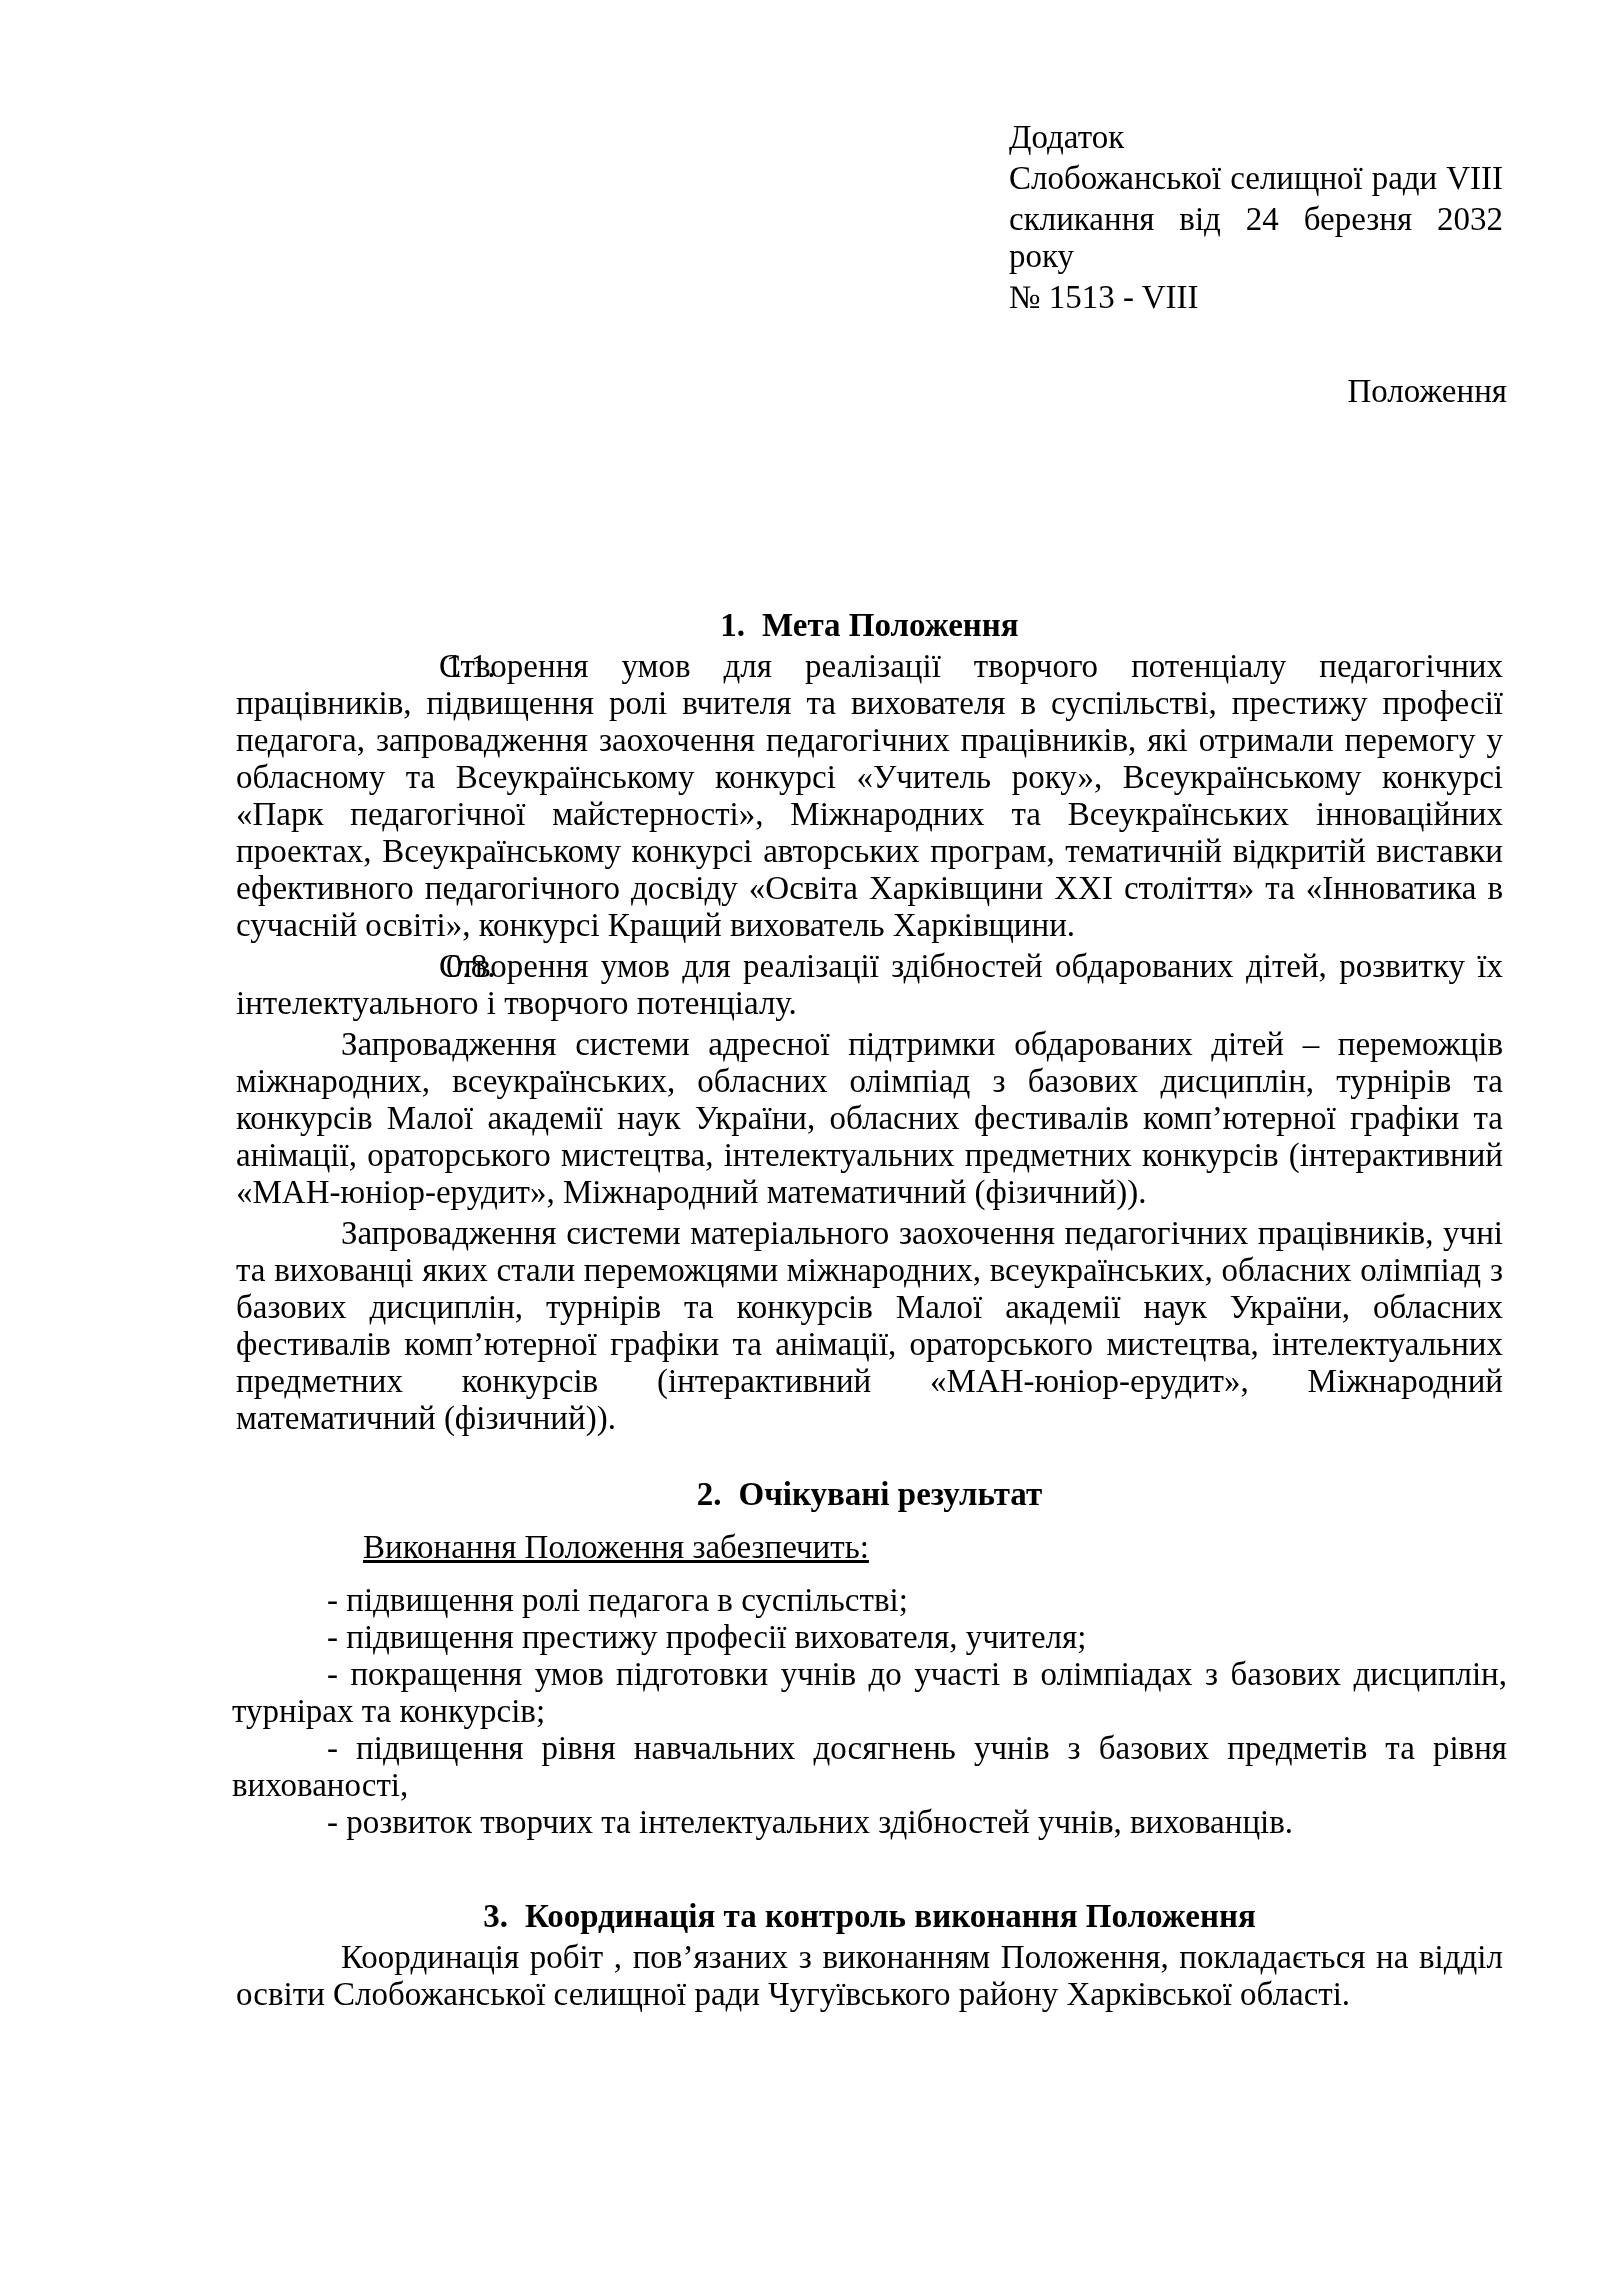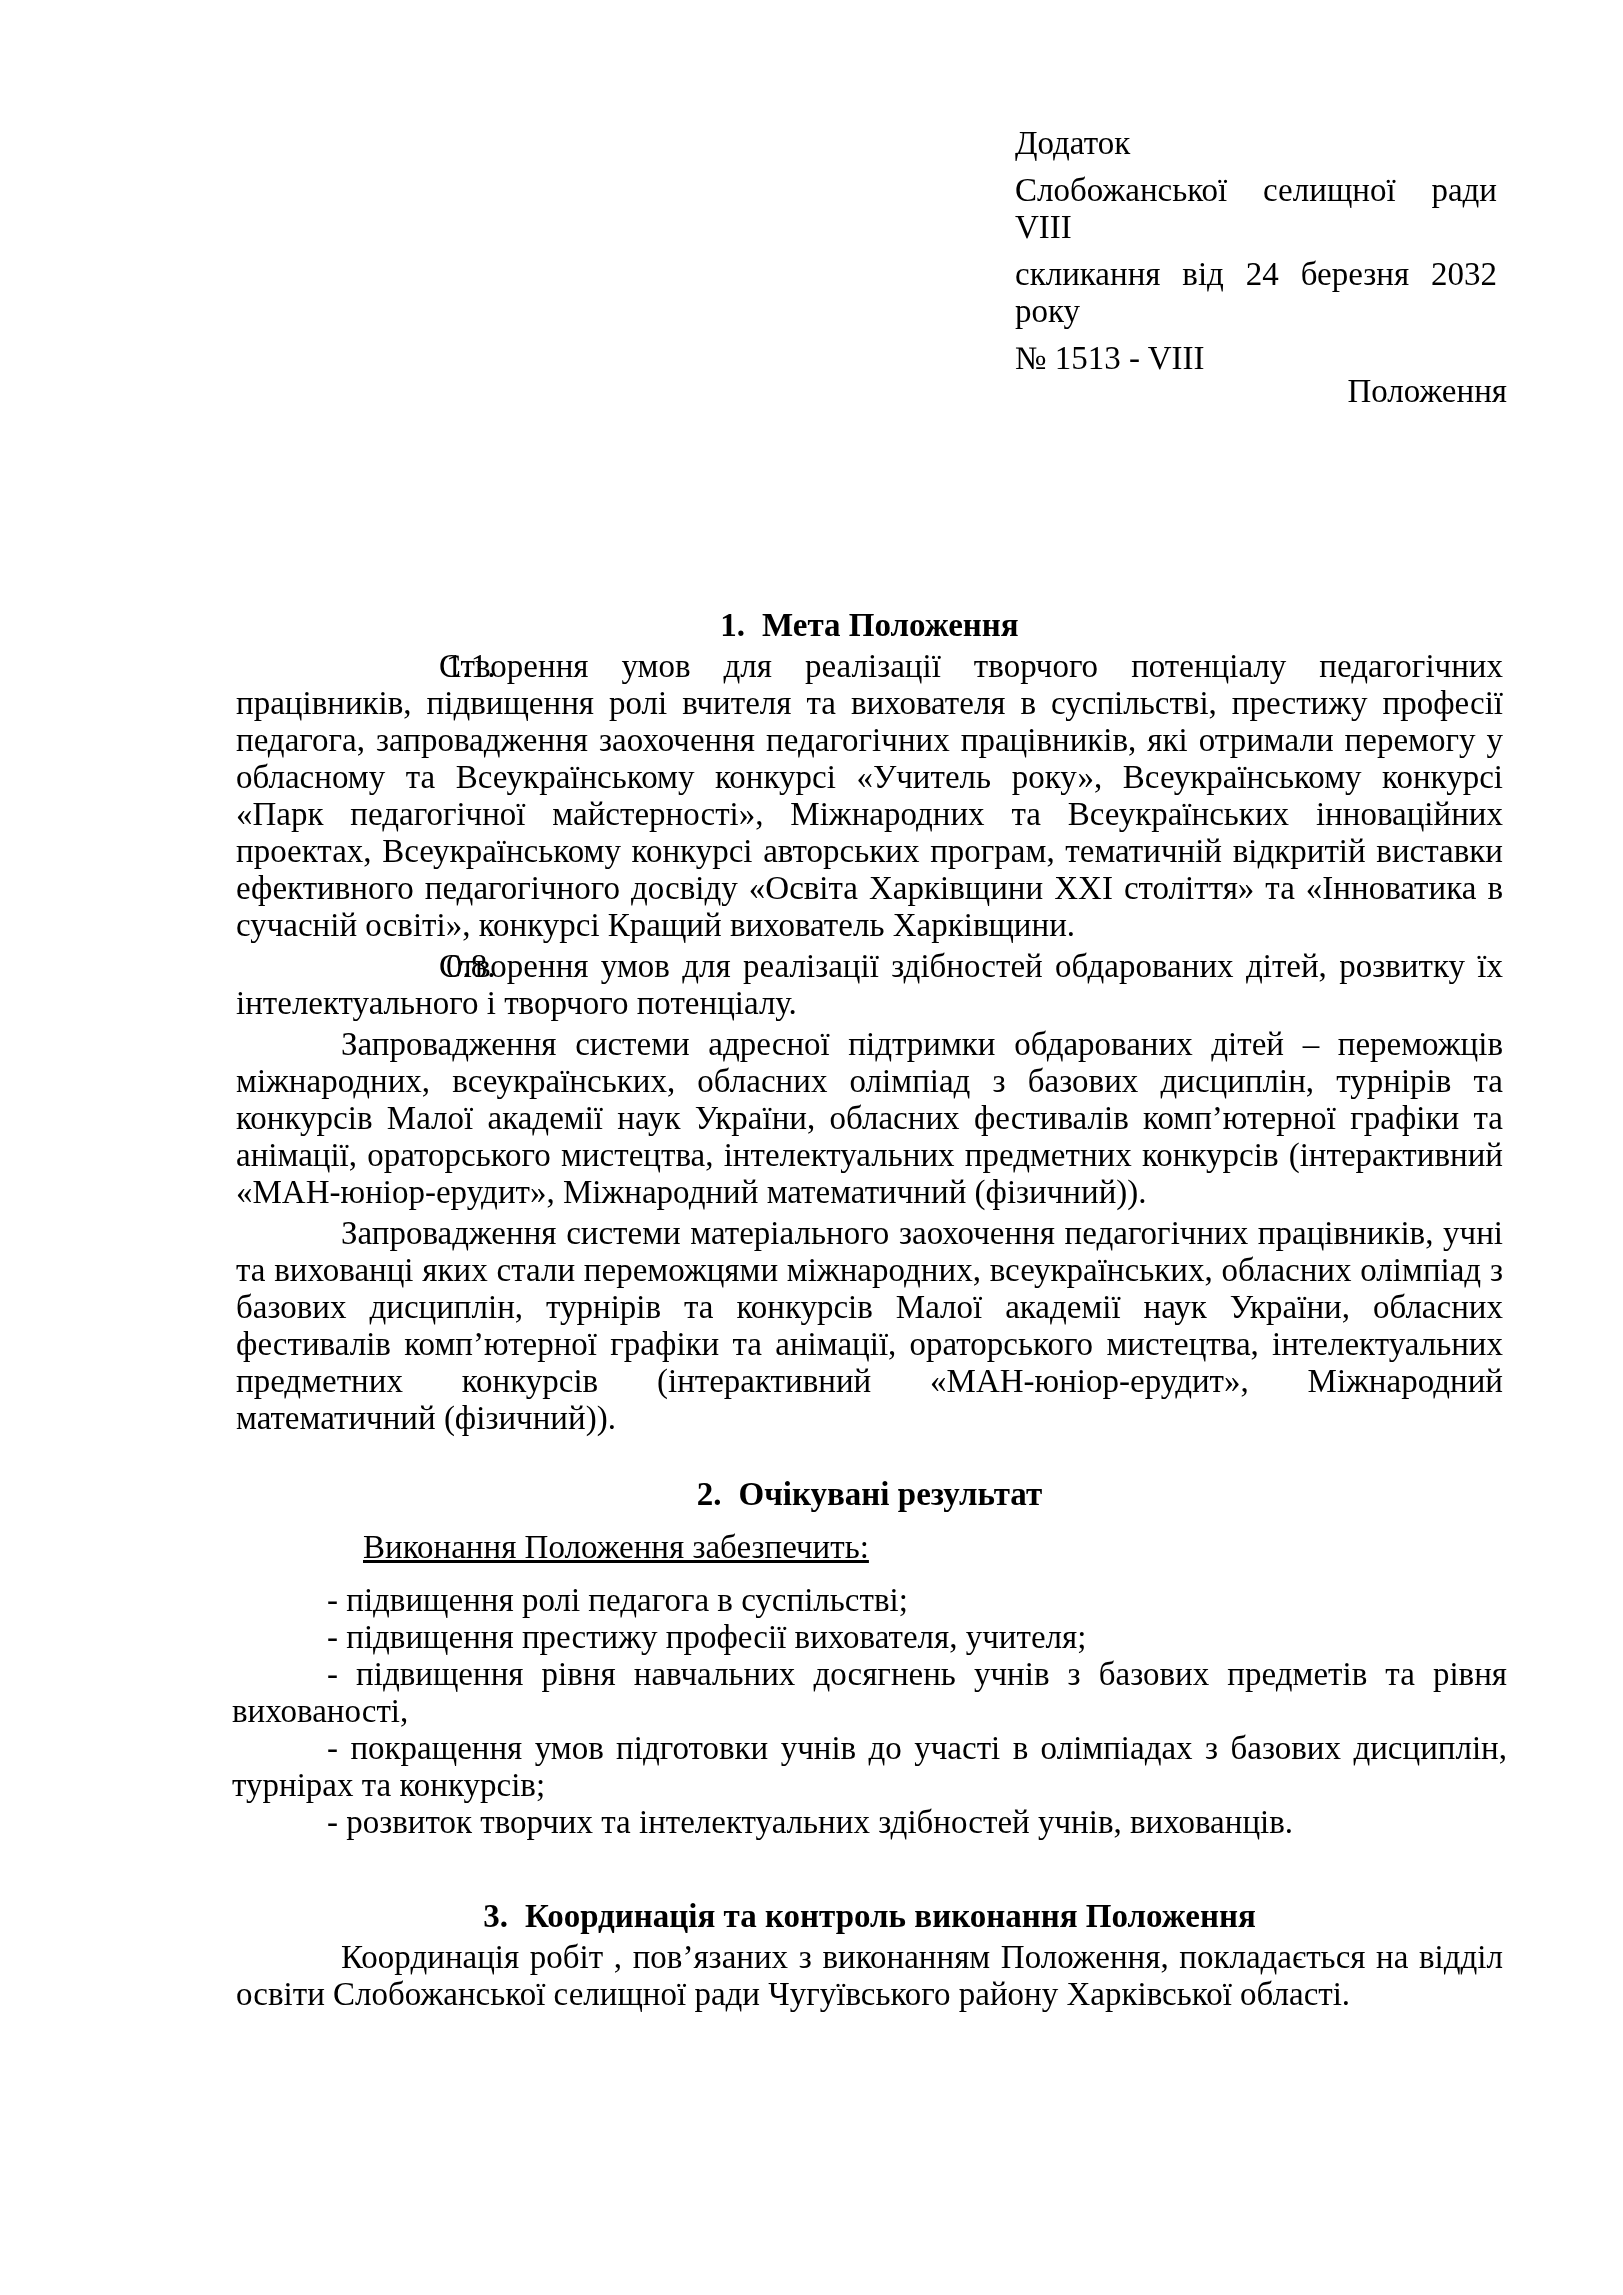--- a/index.html
+++ b/index.html
@@ -8,21 +8,21 @@
     font-family: "Liberation Serif", "DejaVu Serif", serif;
     color: #000000;
     font-size: 33px;
     line-height: 37px;
   }
   .page { position: absolute; left: 0; top: 0; width: 1623px; height: 2295px; }
   .annex {
     position: absolute; left: 1005px; top: 115px; width: 502px;
     text-align: justify; text-align-last: left;
   }
-  .annex p { margin: 10px; }
+  .annex p { margin: 4px; }
   .annex .justify-full { text-align: justify; text-align-last: justify; }
   .body-col { position: absolute; left: 232px; width: 1275px; }
   .title-block { top: 373px; text-align: right; }
   .title-block p { margin: 0; }
   .title-block .title { margin-bottom: 7.9px; }
   .section { margin: 0; }
   .sec-heading { text-align: center; font-weight: bold; margin: 0; }
   .sec-heading .num { display: inline-block; margin-right: 17px; }
   .para { margin: 4px; text-align: justify; text-indent: 105px; }
   .para .pnum { display: inline-block; width: 98px; }
@@ -62,22 +62,22 @@
     <p class="para">Запровадження системи матеріального заохочення педагогічних працівників, учні та вихованці яких стали переможцями міжнародних, всеукраїнських, обласних олімпіад з базових дисциплін, турнірів та конкурсів Малої академії наук України, обласних фестивалів комп’ютерної графіки  та анімації, ораторського мистецтва, інтелектуальних предметних конкурсів (інтерактивний «МАН-юніор-ерудит», Міжнародний математичний (фізичний)).</p>
   </div>
 
   <div class="body-col section" id="sec2">
     <p class="sec-heading">
       <span class="num">2.</span><span>Очікувані результат</span>
     </p>
     <p class="intro-line">Виконання Положення забезпечить:</p>
     <p class="bullet">- підвищення ролі педагога в суспільстві;</p>
     <p class="bullet">- підвищення престижу професії вихователя, учителя;</p>
+    <p class="bullet">- покращення умов підготовки учнів до участі в олімпіадах з базових дисциплін, турнірах та конкурсів;</p>
     <p class="bullet">- підвищення рівня навчальних досягнень учнів з базових предметів та рівня вихованості,</p>
-    <p class="bullet">- покращення умов підготовки учнів до участі в олімпіадах з базових дисциплін, турнірах та конкурсів;</p>
     <p class="bullet">- розвиток творчих та інтелектуальних здібностей  учнів, вихованців.</p>
   </div>
 
   <div class="body-col section" id="sec3">
     <p class="sec-heading">
       <span class="num">3.</span><span>Координація та контроль виконання Положення</span>
     </p>
     <p class="para">Координація робіт , пов’язаних  з виконанням Положення, покладається на відділ освіти Слобожанської селищної ради Чугуївського району Харківської області.</p>
   </div>
 

